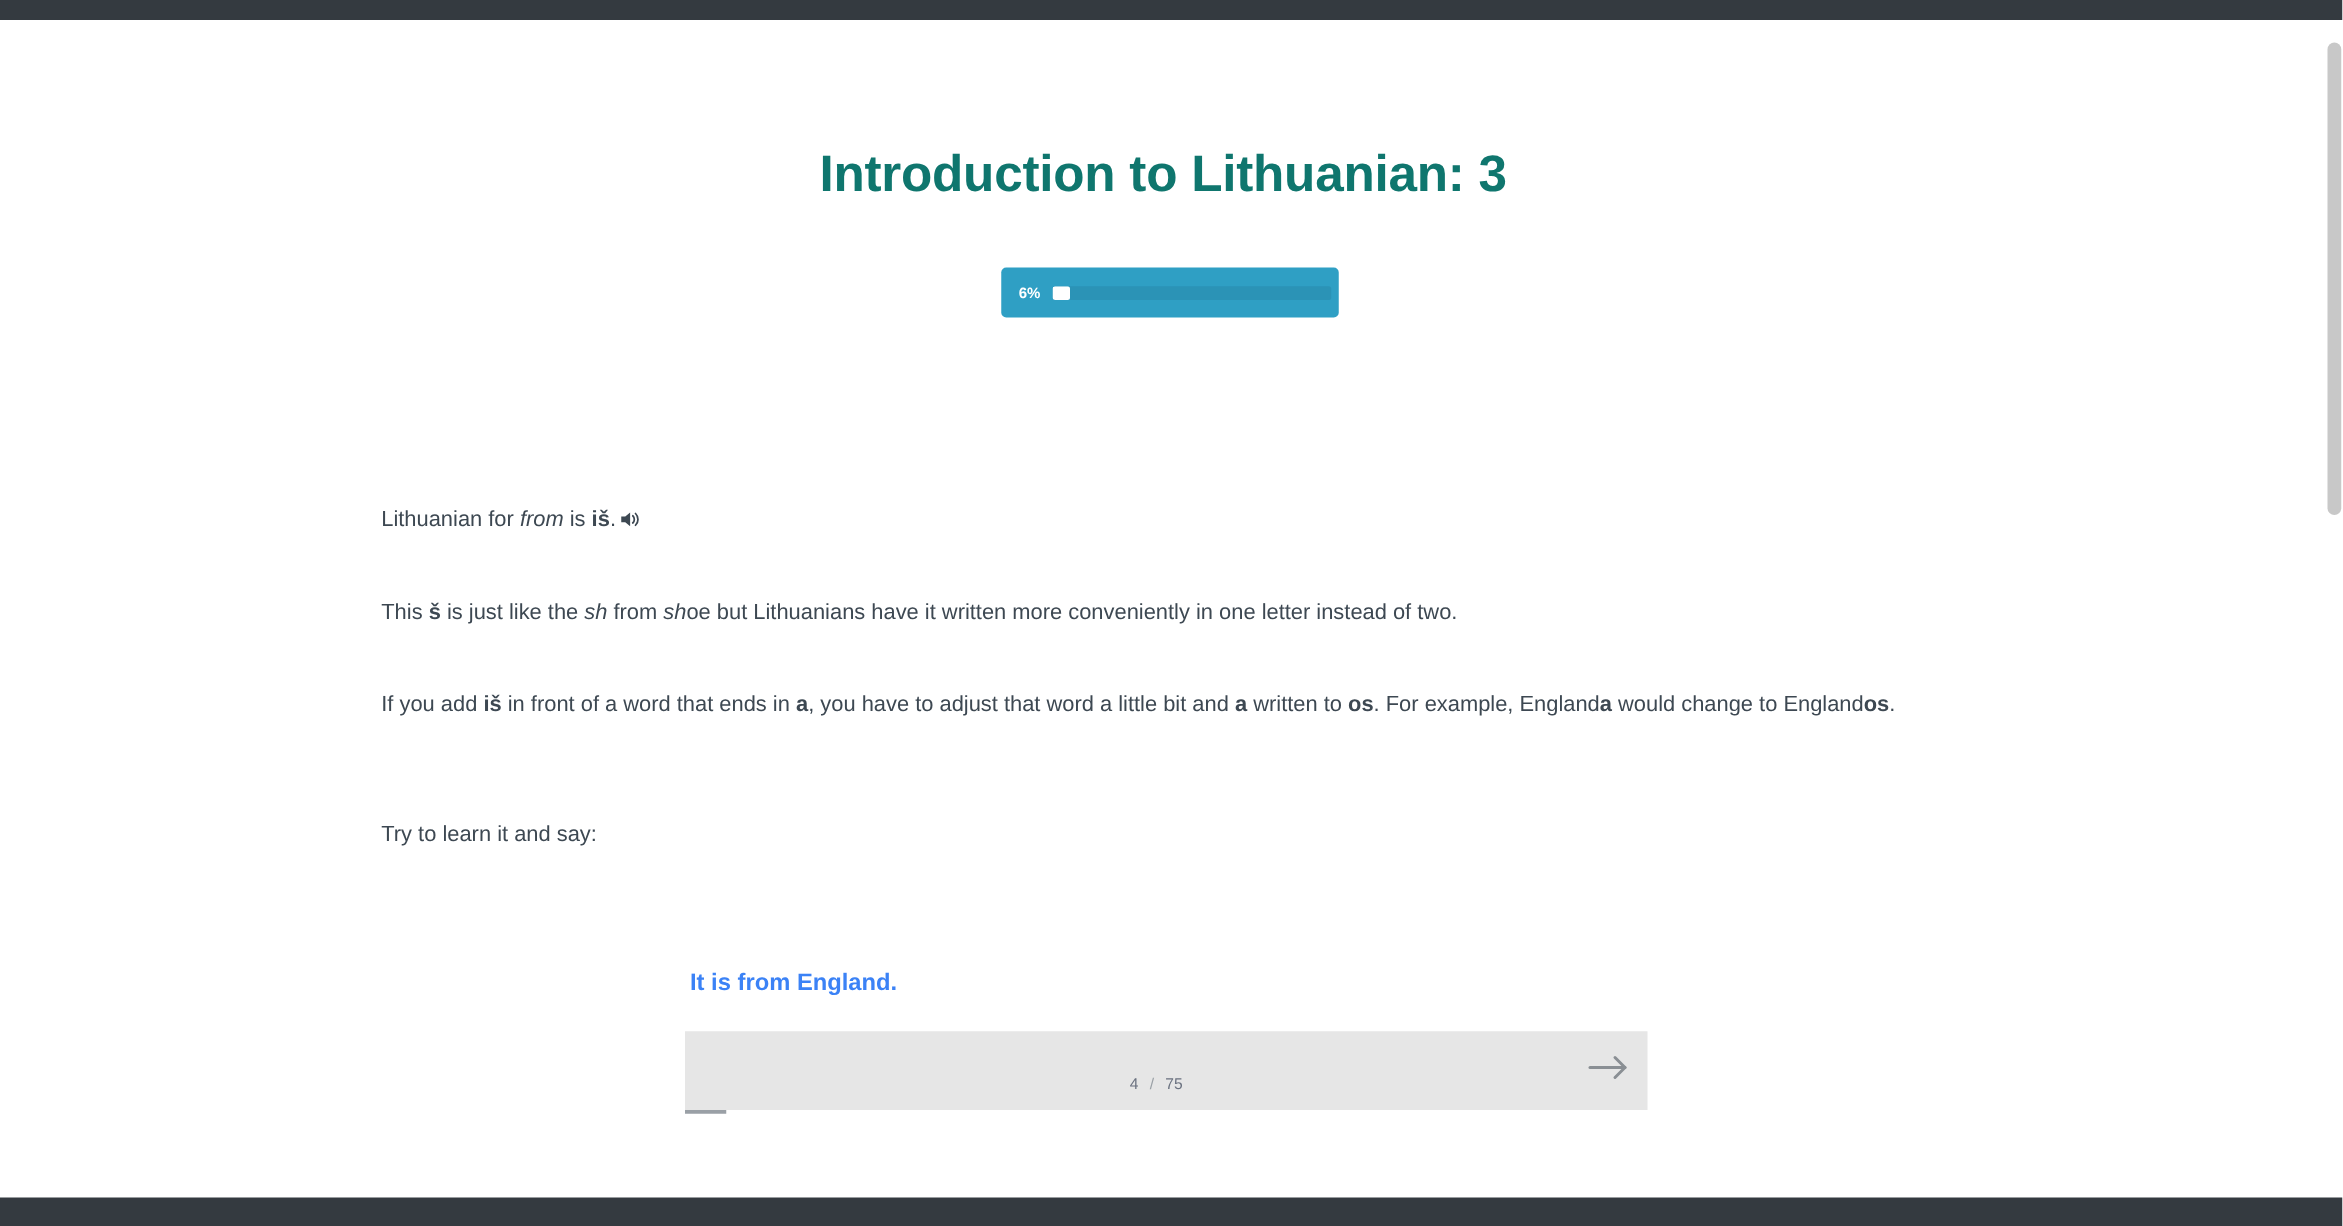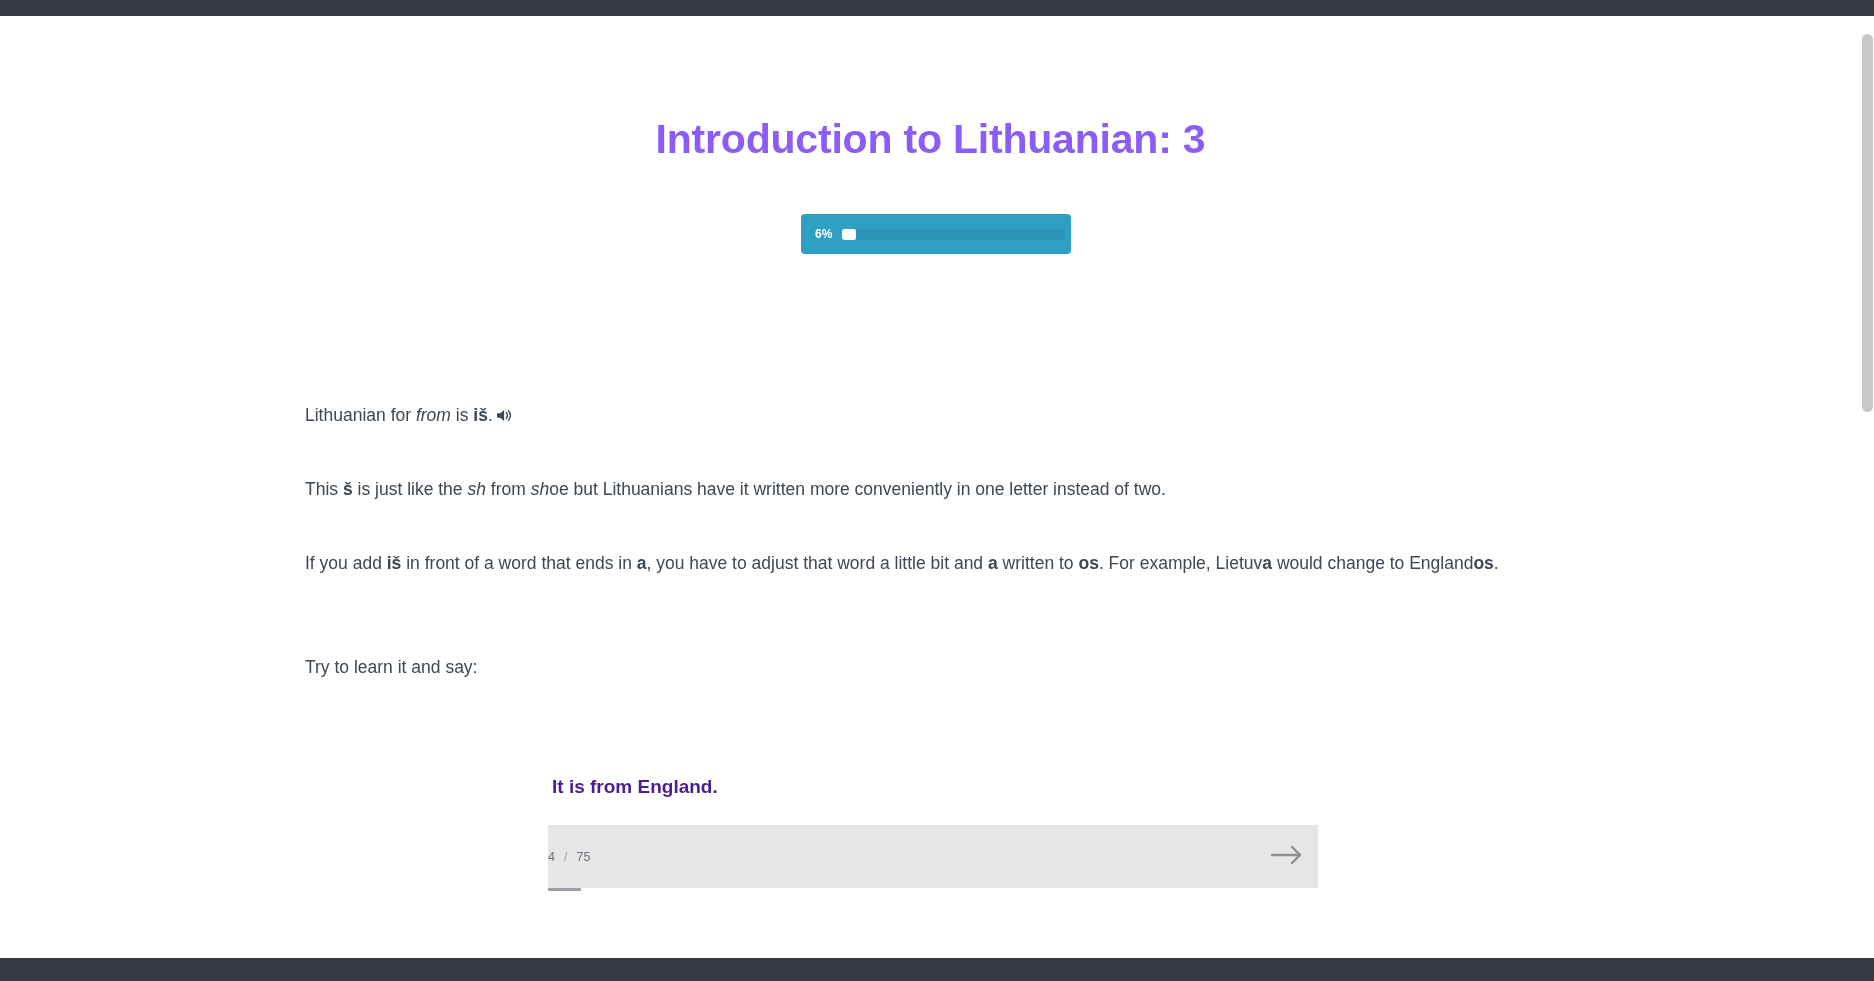--- a/index.html
+++ b/index.html
@@ -57,21 +57,21 @@
     height: 942px;
   }
   .title {
     position: absolute;
     top: 100px;
     left: 0;
     width: 1861px;
     text-align: center;
     font-size: 41px;
     font-weight: bold;
-    color: #8b5cf6;
+    color: #0f766e;
     letter-spacing: -0.2px;
   }
   .progress-wrap {
     position: absolute;
     top: 198px;
     left: 801px;
     width: 270px;
     height: 40px;
     background: #2f9fc4;
     border-radius: 4px;
@@ -132,21 +132,21 @@
   strong { font-weight: bold; }
   .exercise {
     position: absolute;
     left: 548px;
     top: 760px;
     width: 770px;
   }
   .exercise-prompt {
     font-size: 19px;
     font-weight: bold;
-    color: #4c1d95;
+    color: #3b82f6;
     margin-bottom: 27px;
     margin-left: 4px;
   }
   .answer-row {
     position: relative;
     width: 770px;
     height: 63px;
     background: #e6e6e6;
     display: flex;
     align-items: center;
@@ -175,23 +175,23 @@
     position: absolute;
     left: 0;
     top: 63px;
     width: 33px;
     height: 3px;
     background: #9aa0a6;
   }
   .counter {
     position: absolute;
     right: 0;
-    top: 74px;
+    top: 84px;
     width: 770px;
-    text-align: left;
+    text-align: center;
     font-size: 12.5px;
     color: #6b7280;
     padding-right: 16px;
   }
   .counter .sep { margin: 0 9px; color: #9aa0a6; }
 </style>
 </head>
 <body>
 
 <div class="page">
@@ -216,21 +216,21 @@
             <path d="M10.2 5.6a4 4 0 0 1 0 5.8" stroke="#3d4852" stroke-width="1.4" fill="none" stroke-linecap="round"></path>
             <path d="M12.4 3.8a6.6 6.6 0 0 1 0 9.4" stroke="#3d4852" stroke-width="1.4" fill="none" stroke-linecap="round"></path>
           </svg></span>
     </div>
 
     <div class="body-text p3">
       <span>This </span><strong>š</strong><span> is just like the </span><em>sh</em><span> from </span><em>sh</em><span>oe but Lithuanians have it written more conveniently in one letter instead of two.</span>
     </div>
 
     <div class="body-text p4">
-      <span>If you add </span><strong>iš</strong><span> in front of a word that ends in </span><strong>a</strong><span>, you have to adjust that word a little bit and </span><strong>a</strong><span> written to </span><strong>os</strong><span>. For example, Lietuv</span><strong>a</strong><span> would change to England</span><strong>os</strong><span>.</span>
+      <span>If you add </span><strong>iš</strong><span> in front of a word that ends in </span><strong>a</strong><span>, you have to adjust that word a little bit and </span><strong>a</strong><span> written to </span><strong>os</strong><span>. For example, England</span><strong>a</strong><span> would change to England</span><strong>os</strong><span>.</span>
     </div>
 
     <div class="body-text p5">Try to learn it and say:</div>
 
     <div class="exercise">
       <div class="exercise-prompt">It is from England.</div>
       <div class="answer-row">
         <input class="answer-input" type="text" value="" style="">
         <div class="submit-arrow">
           <span>

